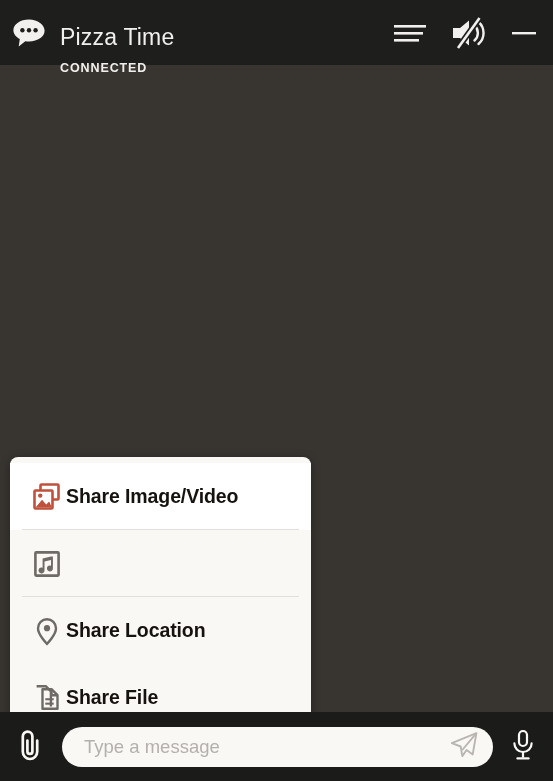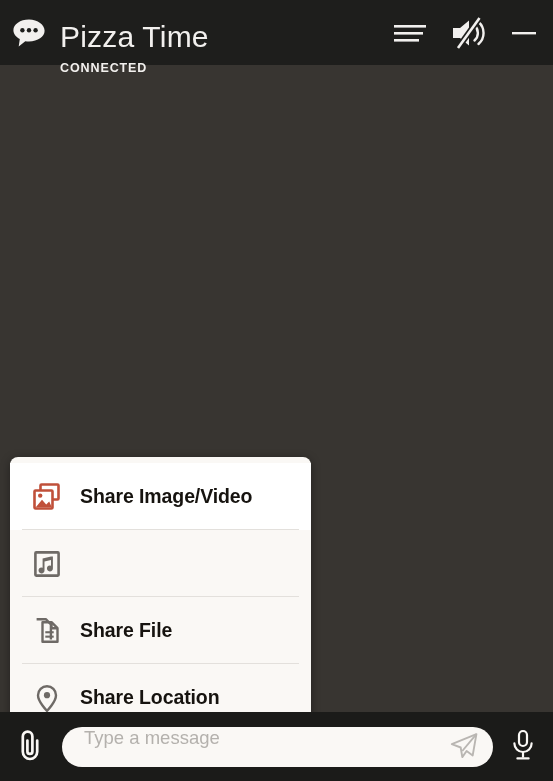--- a/index.html
+++ b/index.html
@@ -49,21 +49,21 @@
     width: 34px;
     height: 30px;
     flex: 0 0 34px;
     display: block;
   }
 
   .brand-text { min-width: 0; }
 
   .brand-title {
     color: #f2f0ee;
-    font-size: 30px;
+    font-size: 23px;
     line-height: 28px;
     font-weight: 400;
     letter-spacing: 0.2px;
     white-space: nowrap;
     margin-top: 32px;
   }
 
   .brand-status {
     color: #f2f0ee;
     font-size: 12.5px;
@@ -110,21 +110,21 @@
     background: #faf8f5;
     border-radius: 8px;
     box-shadow: 0 2px 10px rgba(0,0,0,0.38);
     z-index: 25;
     padding: 6px 0 22px 0;
   }
 
   .menu-item {
     display: flex;
     align-items: center;
-    gap: 18px;
+    gap: 4px;
     height: 67px;
     padding: 0 12px 0 22px;
     cursor: pointer;
     position: relative;
     background: transparent;
     border: 0;
     width: 100%;
     text-align: left;
     font-family: inherit;
   }
@@ -184,21 +184,21 @@
     padding: 0;
     cursor: pointer;
   }
 
   .input-wrap {
     flex: 1 1 auto;
     height: 40px;
     background: #faf8f5;
     border-radius: 24px;
     display: flex;
-    align-items: flex-start;
+    align-items: center;
     padding: 0 8px 0 22px;
     min-width: 0;
   }
 
   .msg-input {
     flex: 1 1 auto;
     border: 0;
     outline: none;
     background: transparent;
     font-family: inherit;
@@ -345,40 +345,40 @@
             <rect x="3.4" y="3.4" width="23.2" height="23.2" rx="0.8" fill="none" stroke="#6e6a66" stroke-width="2.6"></rect>
             <path d="M19 7.6l-8.4 2v9.1a3 3 0 1 0 1.9 2.5V12.6l6.5-1.5v5.6a3 3 0 1 0 1.9 2.5V7.6z" fill="#6e6a66"></path>
           </svg>
         </span>
         <span class="sep"></span>
       </button>
 
       <button class="menu-item">
         <span class="menu-icon">
           <svg viewBox="0 0 30 30" width="30" height="30" aria-hidden="true">
+            <path d="M15 3.2c-5 0-9 4-9 9 0 6.6 9 15.6 9 15.6s9-9 9-15.6c0-5-4-9-9-9z" fill="none" stroke="#6e6a66" stroke-width="2.4"></path>
+            <circle cx="15" cy="12.2" r="3.1" fill="#6e6a66"></circle>
+          </svg>
+        </span>
+        <span class="menu-label">Share Location</span>
+
+      </button>
+
+      <button class="menu-item">
+        <span class="menu-icon">
+          <svg viewBox="0 0 30 30" width="30" height="30" aria-hidden="true">
             <path d="M10.5 6.2h9l6 6v13.6h-15z" fill="none" stroke="#6e6a66" stroke-width="2.4" stroke-linejoin="round"></path>
             <path d="M19.5 6.2v6h6" fill="none" stroke="#6e6a66" stroke-width="2.4" stroke-linejoin="round"></path>
             <path d="M4.6 3.2h9.2l5.1 5.1v15.3" fill="none" stroke="#6e6a66" stroke-width="2.4" stroke-linejoin="round"></path>
             <rect x="13.3" y="15.2" width="8.4" height="2.1" fill="#6e6a66"></rect>
             <rect x="13.3" y="19.6" width="8.4" height="2.1" fill="#6e6a66"></rect>
           </svg>
         </span>
         <span class="menu-label">Share File</span>
         <span class="sep"></span>
-      </button>
-
-      <button class="menu-item">
-        <span class="menu-icon">
-          <svg viewBox="0 0 30 30" width="30" height="30" aria-hidden="true">
-            <path d="M15 3.2c-5 0-9 4-9 9 0 6.6 9 15.6 9 15.6s9-9 9-15.6c0-5-4-9-9-9z" fill="none" stroke="#6e6a66" stroke-width="2.4"></path>
-            <circle cx="15" cy="12.2" r="3.1" fill="#6e6a66"></circle>
-          </svg>
-        </span>
-        <span class="menu-label">Share Location</span>
-
       </button>
 
     </div>
 
   </div>
 
   <div class="composer">
 
     <button class="attach-btn" title="Attach">
       <span>

